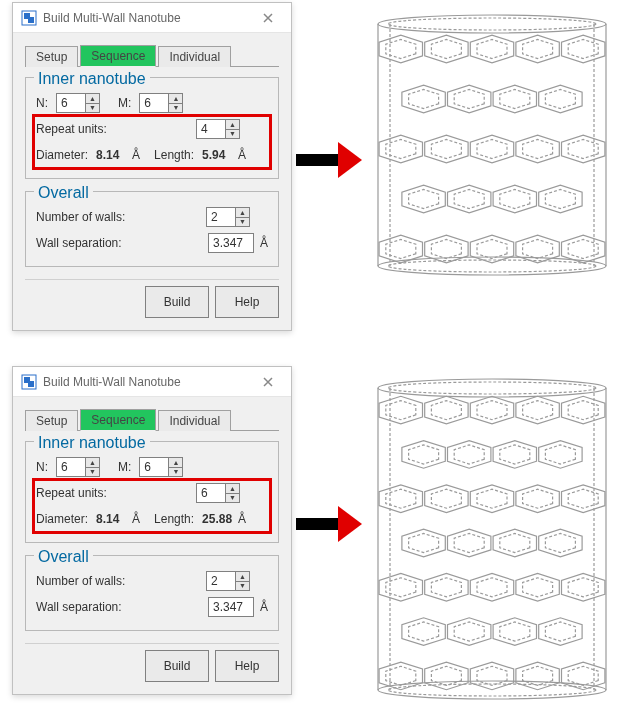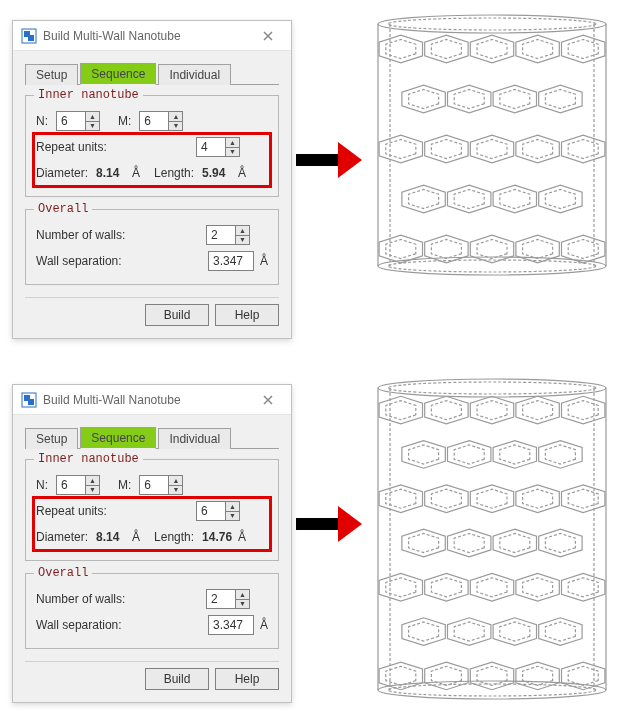--- a/index.html
+++ b/index.html
@@ -19,21 +19,21 @@
     width: 640px;
     height: 363px;
   }
   .panel.top { top: 0; }
   .panel.bottom { top: 364px; }
 
   
   .dialog {
     position: absolute;
     left: 12px;
-    top: 20px;
+    top: 2px;
     width: 280px;
     background: #f0f0f0;
     border: 1px solid #c0c0c0;
     box-shadow: 0 2px 6px rgba(0,0,0,0.15);
   }
   .titlebar {
     height: 30px;
     display: flex;
     align-items: center;
     padding: 0 8px;
@@ -72,41 +72,40 @@
     border: 1px solid #a0a0a0;
     border-bottom: none;
     background: #eaeaea;
     margin-right: 2px;
     position: relative;
     top: 1px;
     color: #444;
     cursor: default;
   }
   .tab.active {
-    background: #84cc16;
+    background: #22c55e;
     border-bottom: 1px solid #f0f0f0;
     top: 1px;
   }
 
   
   .group {
     border: 1px solid #b8b8b8;
     margin-bottom: 12px;
     padding: 10px 10px 8px 10px;
     position: relative;
   }
   .group > .legend {
     position: absolute;
     top: -8px;
     left: 8px;
     background: #f0f0f0;
     padding: 0 4px;
-    font-size: 12px;
-    color: #7f1d1d;
-    font-family: Liberation Mono, monospace;
+    font-size: 16px;
+    color: #0369a1;
   }
   .row {
     display: flex;
     align-items: center;
     margin: 4px 0;
     min-height: 22px;
   }
   .row .lbl { white-space: nowrap; }
   .gap { flex: 0 0 8px; }
 
@@ -165,21 +164,21 @@
 
   .btnbar {
     display: flex;
     justify-content: flex-end;
     gap: 6px;
     padding: 6px 0 2px 0;
     border-top: 1px solid #d0d0d0;
   }
   .btn {
     min-width: 64px;
-    height: 22px;
+    height: 32px;
     border: 1px solid #808080;
     background: #eaeaea;
     display: flex; align-items: center; justify-content: center;
     font-size: 12px;
   }
 
   
   .arrow {
     position: absolute;
     left: 296px;
@@ -446,21 +445,21 @@
         </div>
 
         <div class="row">
           <span class="lbl">Diameter:</span>
           <span style="flex:0 0 8px"></span>
           <span class="static-val">8.14</span>
           <span>Å</span>
           <span style="flex:0 0 14px"></span>
           <span class="lbl">Length:</span>
           <span style="flex:0 0 8px"></span>
-          <span class="static-val">14.76</span>
+          <span class="static-val">25.88</span>
           <span>Å</span>
         </div>
       </div>
 
       <div class="group">
         <span class="legend">Overall</span>
         <div class="row">
           <span class="lbl">Number of walls:</span>
           <span style="flex:1"></span>
           <span class="spin w40">

